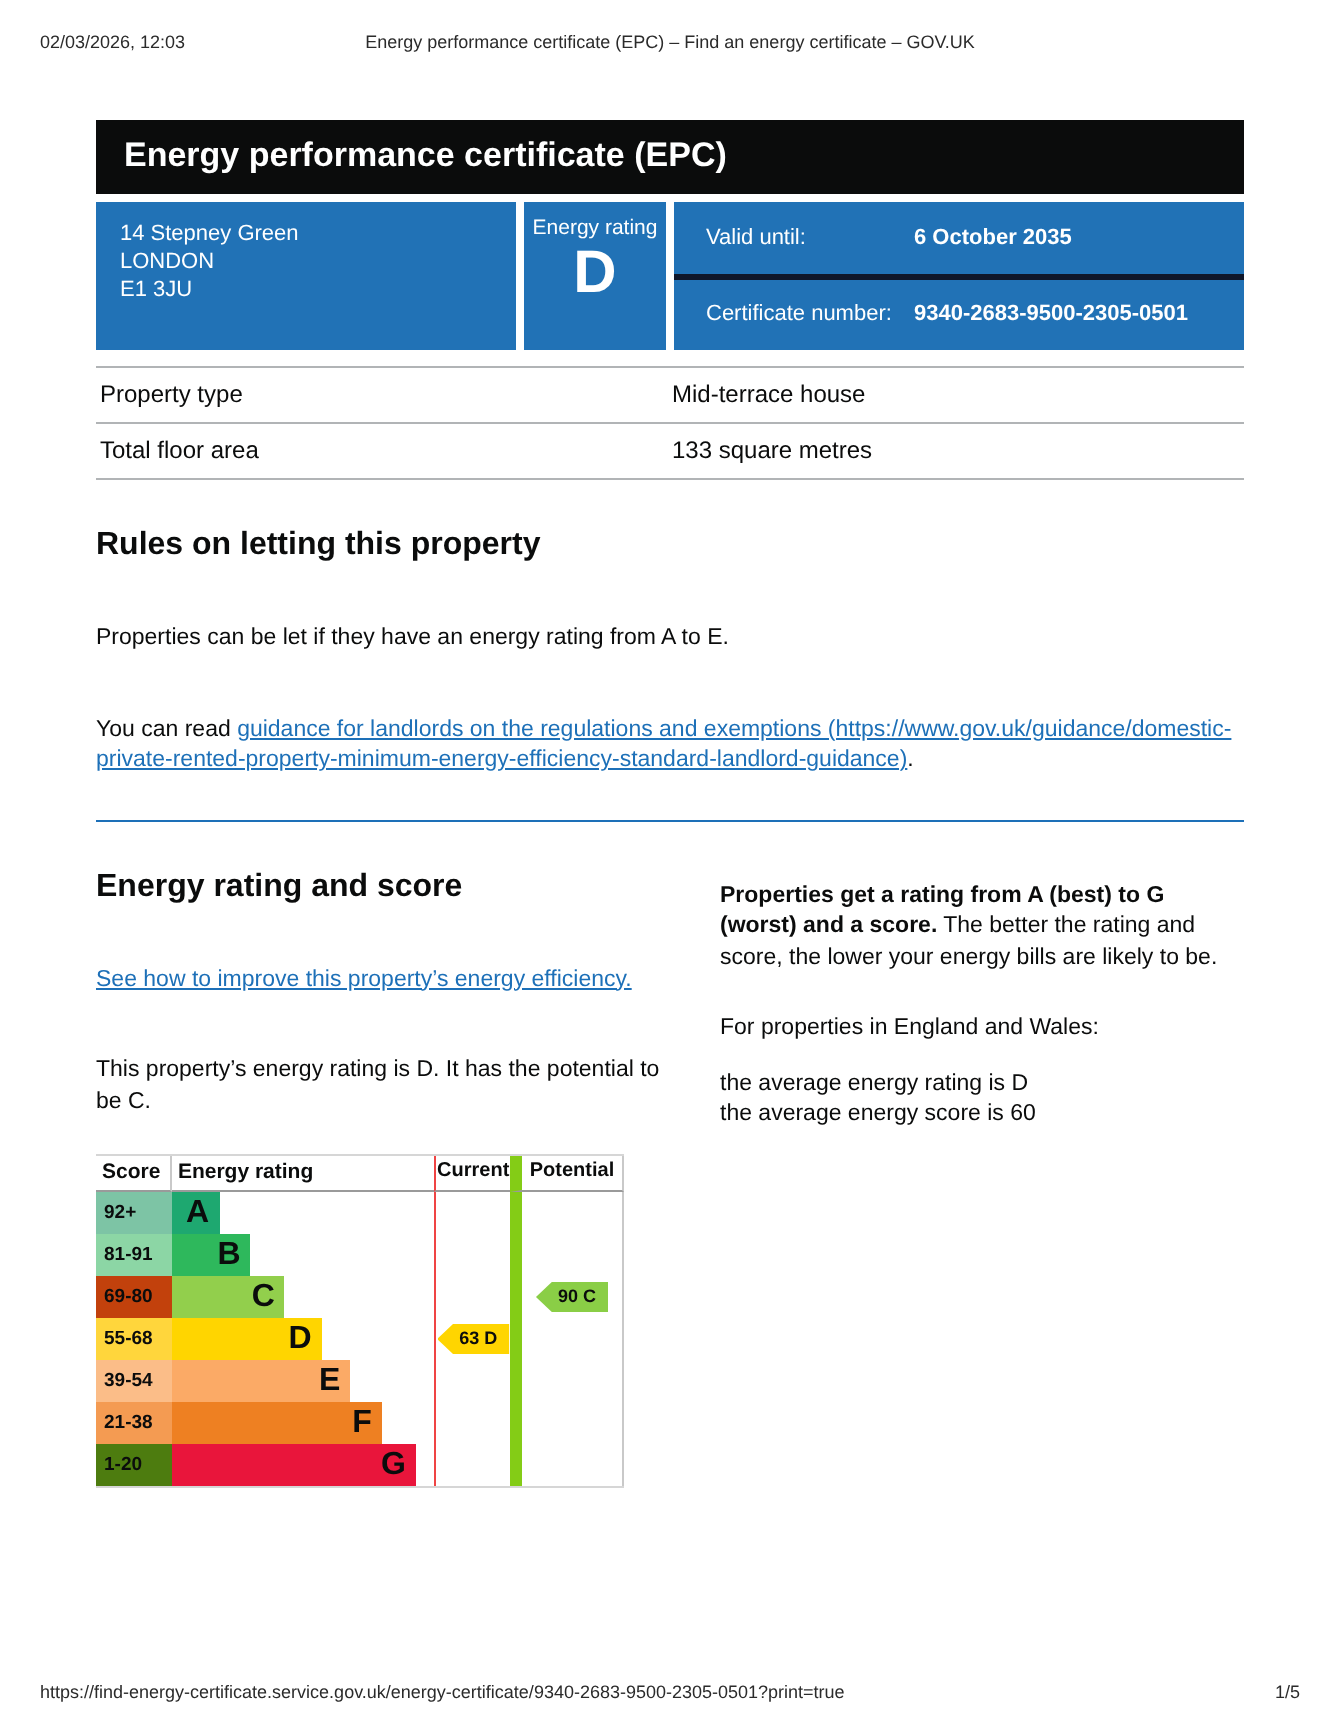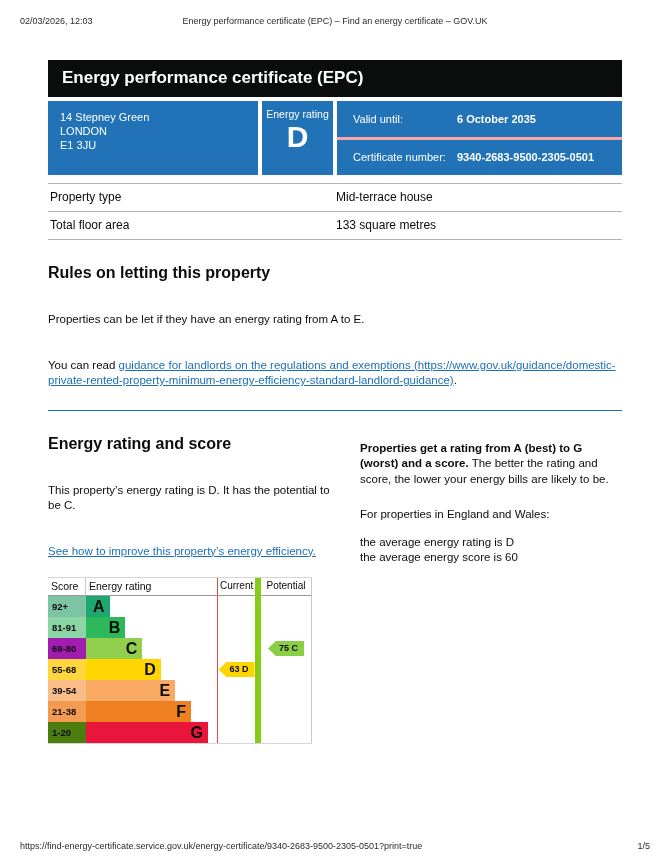--- a/index.html
+++ b/index.html
@@ -37,21 +37,21 @@
     margin-bottom: 4px;
   }
 
   
   .summary { display: flex; gap: 4px; height: 74px; }
   .blue-cell { background: var(--govuk-blue, #2172b6); color: #ffffff; }
   .sum-address { flex: 0 0 210px; padding: 9px 12px; font-size: 11px; line-height: 14px; }
   .sum-rating { flex: 0 0 71px; text-align: center; padding-top: 7px; }
   .sum-rating .rating-label { font-size: 10.5px; }
   .sum-rating .rating-letter { font-size: 30px; font-weight: bold; line-height: 34px; }
-  .sum-details { flex: 1; display: flex; flex-direction: column; gap: 3px; background: #fca5a5; }
+  .sum-details { flex: 1; display: flex; flex-direction: column; gap: 3px; background: #0f172a; }
   .sum-row { flex: 1; display: flex; align-items: center; padding: 0 0 0 16px; font-size: 11px; }
   .sum-row .sum-label { width: 104px; }
   .sum-row .sum-value { font-weight: bold; }
 
   
   .facts { margin-top: 8px; }
   .facts-row { display: flex; border-top: 1px solid #b1b4b6; padding: 6px 0 7px 2px; font-size: 12px; }
   .facts-row:last-child { border-bottom: 1px solid #b1b4b6; }
   .facts-key { flex: 0 0 50%; }
   .facts-value { flex: 1; }
@@ -65,21 +65,21 @@
   
   .cols { display: flex; margin-top: 12px; }
   .col-left { flex: 0 0 284px; }
   .col-right { flex: 1; padding-left: 28px; }
   .col-right p.body-text { margin-top: 14px; }
   .tight-line { font-size: 11.5px; line-height: 15.5px; }
   .mt16 { margin-top: 16px; }
 
   
   .epc { width: 264px; margin-top: 18px; font-size: 10.5px; border-bottom: 1px solid #d6d6d6; }
-  .epc-head { display: flex; font-weight: normal; border-top: 1px solid #d6d6d6; }
+  .epc-head { display: flex; font-weight: bold; border-top: 1px solid #d6d6d6; }
   .epc-head > div { padding: 2px 0 3px 3px; }
   .epc .c-score { width: 40px; }
   .epc .c-band  { width: 139px; }
   .epc .c-cur   { width: 40px; border-left: 1px solid #ef4444; }
   .epc .c-pot   { width: 60px; border-left: 6px solid #84cc16; border-right: 1px solid #c9c9c9; }
   .epc-head .c-score { border-right: 1px solid #c9c9c9; border-bottom: 1px solid #9a9a9a; }
   .epc-head .c-band  { border-bottom: 1px solid #9a9a9a; }
   .epc-head .c-cur, .epc-head .c-pot { border-bottom: 1px solid #9a9a9a; font-size: 10px; text-align: center; padding-left: 0; }
   .epc-row { display: flex; height: 21px; }
   .epc-row .c-score { font-size: 9.5px; font-weight: bold; line-height: 21px; padding-left: 4px; }
@@ -143,22 +143,22 @@
 
   <h2 class="section-heading">Rules on letting this property</h2>
   <p class="body-text">Properties can be let if they have an energy rating from A to E.</p>
   <p class="body-text"><span>You can read </span><a class="link">guidance for landlords on the regulations and exemptions (https://www.gov.uk/guidance/domestic-private-rented-property-minimum-energy-efficiency-standard-landlord-guidance)</a><span>.</span></p>
 
   <hr class="blue-rule">
 
   <div class="cols">
     <div class="col-left">
       <h2 class="section-heading" style="margin-top:12px">Energy rating and score</h2>
+      <p class="body-text mt16"><a class="link">See how to improve this property’s energy efficiency.</a></p>
       <p class="body-text">This property’s energy rating is D. It has the potential to be C.</p>
-      <p class="body-text mt16"><a class="link">See how to improve this property’s energy efficiency.</a></p>
 
       <div class="epc">
         <div class="epc-head">
           <div class="c-score">Score</div>
           <div class="c-band">Energy rating</div>
           <div class="c-cur">Current</div>
           <div class="c-pot">Potential</div>
         </div>
         <div id="epc-rows">
             <div class="epc-row">
@@ -171,27 +171,27 @@
             </div>
             <div class="epc-row">
               <div class="c-score" style="background: rgb(140, 214, 165);">81-91</div>
               <div class="c-band">
                 <div class="bar" style="background: rgb(46, 184, 92); width: 30%;">B</div>
               </div>
               <div class="c-cur"></div>
               <div class="c-pot"></div>
             </div>
             <div class="epc-row">
-              <div class="c-score" style="background: #a21caf;">69-80</div>
+              <div class="c-score" style="background: #c2410c;">69-80</div>
               <div class="c-band">
                 <div class="bar" style="background: rgb(146, 207, 76); width: 43%;">C</div>
               </div>
               <div class="c-cur"></div>
               <div class="c-pot">
-                <div class="arrow" style="background: rgb(138, 206, 70);">75 C</div>
+                <div class="arrow" style="background: rgb(138, 206, 70);">90 C</div>
               </div>
             </div>
             <div class="epc-row">
               <div class="c-score" style="background: rgb(255, 214, 60);">55-68</div>
               <div class="c-band">
                 <div class="bar" style="background: rgb(255, 213, 0); width: 57%;">D</div>
               </div>
               <div class="c-cur">
                 <div class="arrow" style="background: rgb(255, 213, 0);">63 D</div>
               </div>

